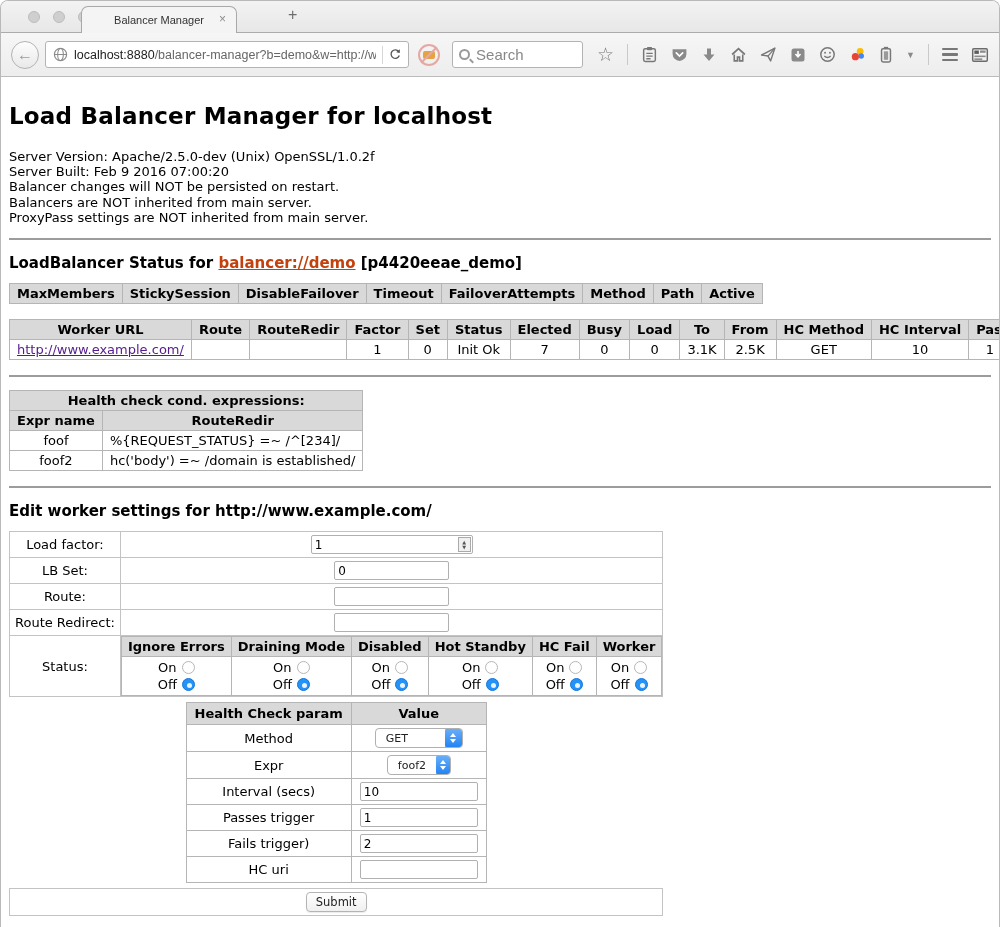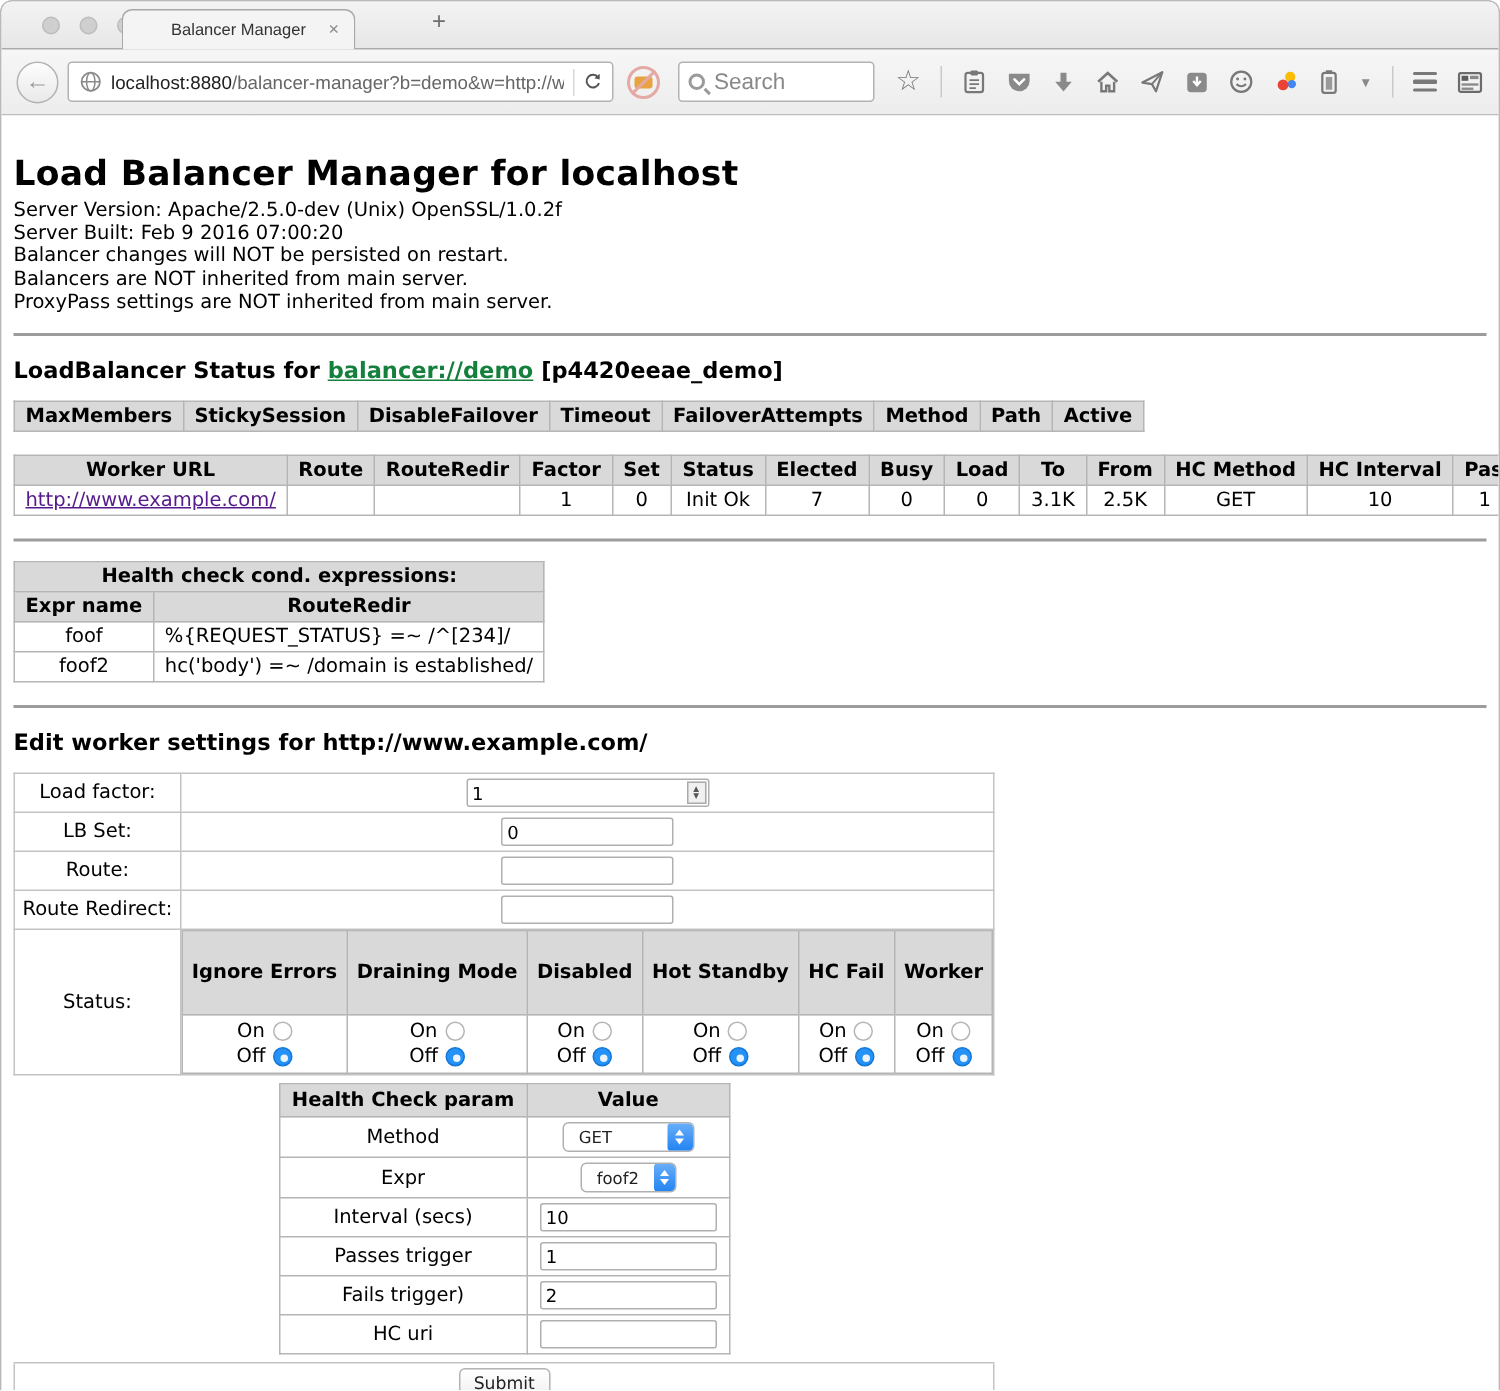--- a/index.html
+++ b/index.html
@@ -46,25 +46,25 @@
   .icons svg { display:block; }
   .vsep { width:1px; height:21px; background:#c9c9c9; }
   .star { font-size:19px; color:#787878; line-height:19px; }
   .caret { font-size:9px; color:#8a8a8a; }
   .burger { display:flex; flex-direction:column; gap:3px; }
   .burger span { width:16px; height:2.5px; background:#787878; border-radius:1px; }
 
   
   .page { height:850px; background:#fff; padding:6px 8px 0 8px; overflow:hidden;
           font-family:"DejaVu Sans", sans-serif; font-size:13px; color:#000; }
-  h1 { font-size:23px; margin:20px 0 4px 0; letter-spacing:0.2px; }
+  h1 { font-size:23px; margin:20px 0 20px 0; letter-spacing:0.2px; }
   .info div { font-size:13px; line-height:15.2px; }
   hr { border:none; border-top:2px solid #9c9c9c; margin:13px 0; }
   h3 { font-size:15px; margin:14px 0 11px 0; }
-  h3 a { color:#15803d; text-decoration:underline; }
+  h3 a { color:#c2410c; text-decoration:underline; }
 
   table { border-collapse:collapse; font-size:13px; }
   th, td { border:1px solid #b5b5b5; padding:2px 7px; text-align:center; white-space:nowrap; }
   th { background:#d9d9d9; font-weight:bold; }
   td a { color:#551a8b; text-decoration:underline; }
   .tbl { margin-bottom:15px; }
   .left { text-align:left; }
 
   
   .formtbl { width:565px; margin-top:6px; }
@@ -73,21 +73,21 @@
   .txt { height:19px; border:1px solid #b0b0b0; border-radius:2px; font-family:"DejaVu Sans",sans-serif;
          font-size:12px; padding:0 3px; background:#fff; }
   .numwrap { position:relative; display:inline-block; }
   .num { width:162px; }
   .spin { position:absolute; right:2px; top:2px; width:13px; height:15px; border:1px solid #aaa;
           background:#f0f0f0; font-size:5px; line-height:5px; color:#555; display:flex;
           flex-direction:column; align-items:center; justify-content:center; }
   .w115 { width:115px; }
   .w118 { width:118px; }
   .statusgrid { width:100%; }
-  .statusgrid th { padding:20px 6px; }
+  .statusgrid th { padding:2px 6px; }
   .rrow { display:flex; align-items:center; justify-content:center; gap:5px; line-height:17px; }
   .radio { width:13px; height:13px; border-radius:50%; display:inline-block; }
   .radio.off { background:#fff; border:1px solid #b6b6b6; }
   .radio.sel { background:#2492f7; border:1px solid #1477d8; position:relative; }
   .radio.sel::after { content:""; position:absolute; left:4px; top:4px; width:5px; height:5px; border-radius:50%; background:#eaf4ff; }
 
   .hctbl { margin:2px auto; }
   .hctbl th, .hctbl td { padding:3px 8px; height:22px;margin-left:42px; }
   .hctbl td.labcell { width:145px; }
   .hctbl td.valcell { width:130px; }

